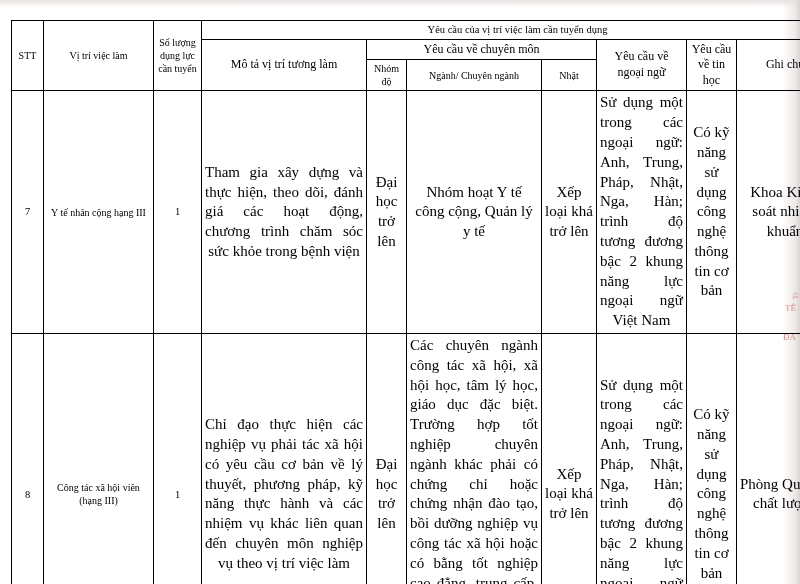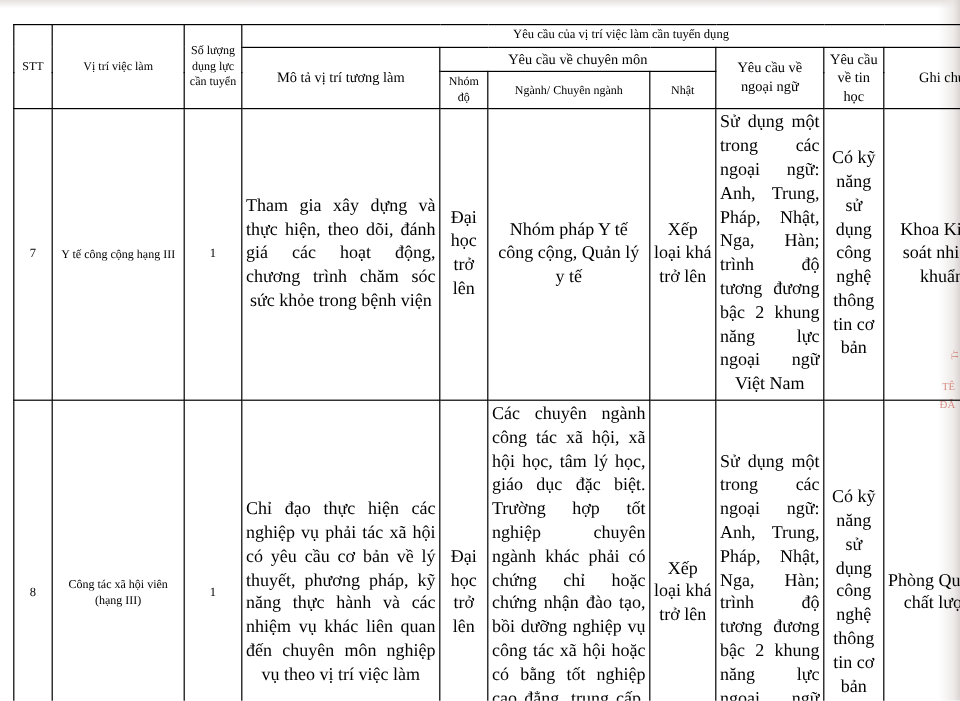--- a/index.html
+++ b/index.html
@@ -43,21 +43,21 @@
   .margin-mark {
     position: absolute;
     color: #c0392b;
     font-family: "Liberation Serif", serif;
     opacity: 0.55;
     letter-spacing: 0;
     white-space: pre;
     line-height: 1.05;
   }
   .margin-mark.m1 { right: 8px; top: 292px; font-size: 8px; transform: rotate(-88deg); transform-origin: right top; }
-  .margin-mark.m2 { right: 4px; top: 318px; font-size: 9px; }
+  .margin-mark.m2 { right: 4px; top: 304px; font-size: 9px; }
   .margin-mark.m3 { right: 4px; top: 333px; font-size: 9px; }
 
   table.req-table {
     position: absolute;
     left: 11px;
     top: 20px;
     width: 772px;
     border-collapse: collapse;
     table-layout: fixed;
     font-size: 9.6px;
@@ -133,25 +133,25 @@
       <tr>
         <th rowspan="2" class="hdr-small">Nhóm độ</th>
         <th rowspan="2" class="hdr-small">Ngành/ Chuyên ngành</th>
         <th rowspan="2" class="hdr-small">Nhật</th>
       </tr>
       <tr></tr>
     </thead>
     <tbody>
       <tr class="row-7">
         <td class="num">7</td>
-        <td class="pos">Y tế công cộng hạng III</td>
+        <td class="pos">Y tế nhân cộng hạng III</td>
         <td class="num">1</td>
         <td class="body-cell just">Tham gia xây dựng và thực hiện, theo dõi, đánh giá các hoạt động, chương trình chăm sóc sức khỏe trong bệnh viện</td>
         <td class="body-cell">Đại học trở lên</td>
-        <td class="body-cell">Nhóm pháp Y tế công cộng, Quản lý y tế</td>
+        <td class="body-cell">Nhóm hoạt Y tế công cộng, Quản lý y tế</td>
         <td class="body-cell">Xếp loại khá trở lên</td>
         <td class="body-cell just">Sử dụng một trong các ngoại ngữ: Anh, Trung, Pháp, Nhật, Nga, Hàn; trình độ tương đương bậc 2 khung năng lực ngoại ngữ Việt Nam</td>
         <td class="body-cell">Có kỹ năng sử dụng công nghệ thông tin cơ bản</td>
         <td class="body-cell">Khoa Kiểm soát nhiễm khuẩn</td>
       </tr>
       <tr class="row-8">
         <td class="num">8</td>
         <td class="pos">Công tác xã hội viên (hạng III)</td>
         <td class="num">1</td>
         <td class="body-cell just">Chỉ đạo thực hiện các nghiệp vụ phải tác xã hội có yêu cầu cơ bản về lý thuyết, phương pháp, kỹ năng thực hành và các nhiệm vụ khác liên quan đến chuyên môn nghiệp vụ theo vị trí việc làm</td>

